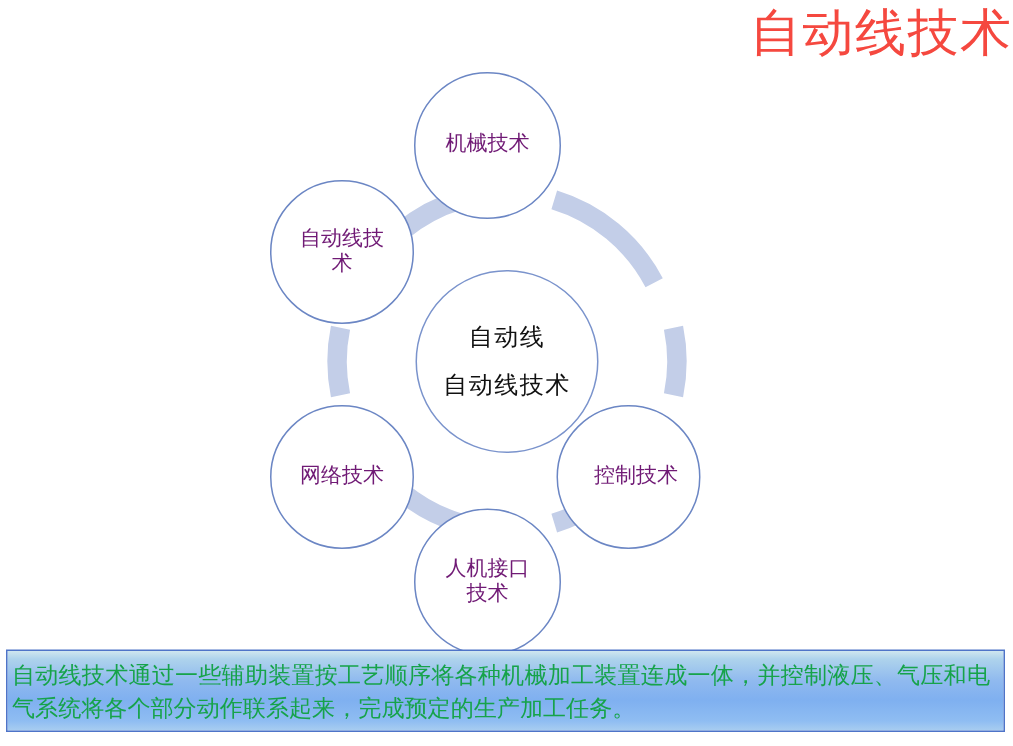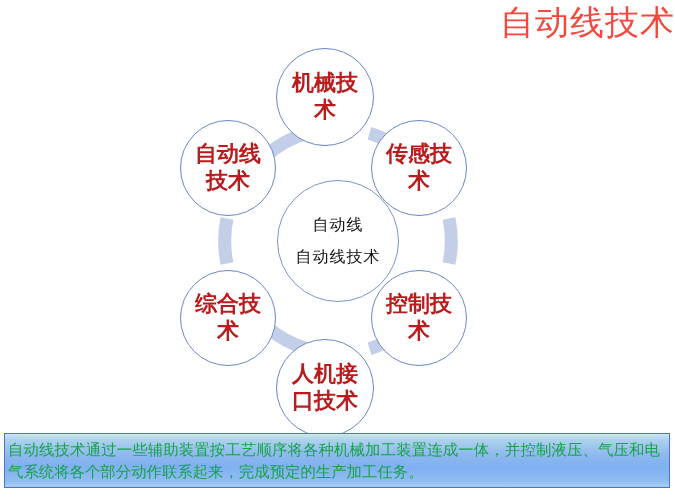--- a/index.html
+++ b/index.html
@@ -53,31 +53,30 @@
     border-radius: 50%;
     background: #ffffff;
     border: 1.4px solid #6b86c4;
     display: flex;
     align-items: center;
     justify-content: center;
     text-align: center;
   }
   .node .node-label {
     font-family: "DejaVu Sans", "Liberation Sans", sans-serif;
-    font-size: 22px;
-    color: #b91c1c;
+    font-size: 14px;
+    color: #701a75;
     line-height: 1.22;
     width: 66px;
     word-break: break-all;
-    font-weight: bold;
   }
 
   .node-top      { left: 139px; top: 6px;   width: 98px;  height: 98px; }
   .node-upright  { left: 234px; top: 78px;  width: 96px;  height: 96px; }
-  .node-lowright { left: 234px; top: 228px; width: 96px;  height: 96px; }
+  .node-lowright { left: 234px; top: 228px; width: 96px;  height: 96px; text-align: right; }
   .node-bottom   { left: 139px; top: 297px; width: 98px;  height: 98px; }
   .node-lowleft  { left: 43px;  top: 228px; width: 96px;  height: 96px; }
   .node-upleft   { left: 43px;  top: 78px;  width: 96px;  height: 96px; }
 
   
   .center-node {
     position: absolute;
     left: 140px;
     top: 138px;
     width: 122px;
@@ -158,34 +157,31 @@
 
   <div class="center-node">
     <div class="center-line">自动线</div>
     <div class="center-line">自动线技术</div>
   </div>
 
   <div class="node node-top">
     <div class="node-label">机械技术</div>
   </div>
 
-  <div class="node node-upright">
-    <div class="node-label">传感技术</div>
-  </div>
 
   <div class="node node-lowright">
     <div class="node-label">控制技术</div>
   </div>
 
   <div class="node node-bottom">
     <div class="node-label">人机接口技术</div>
   </div>
 
   <div class="node node-lowleft">
-    <div class="node-label">综合技术</div>
+    <div class="node-label">网络技术</div>
   </div>
 
   <div class="node node-upleft">
     <div class="node-label">自动线技术</div>
   </div>
 
 </div>
 
 <div class="caption-box">
   <div class="caption-text">自动线技术通过一些辅助装置按工艺顺序将各种机械加工装置连成一体，并控制液压、气压和电气系统将各个部分动作联系起来，完成预定的生产加工任务。</div>

